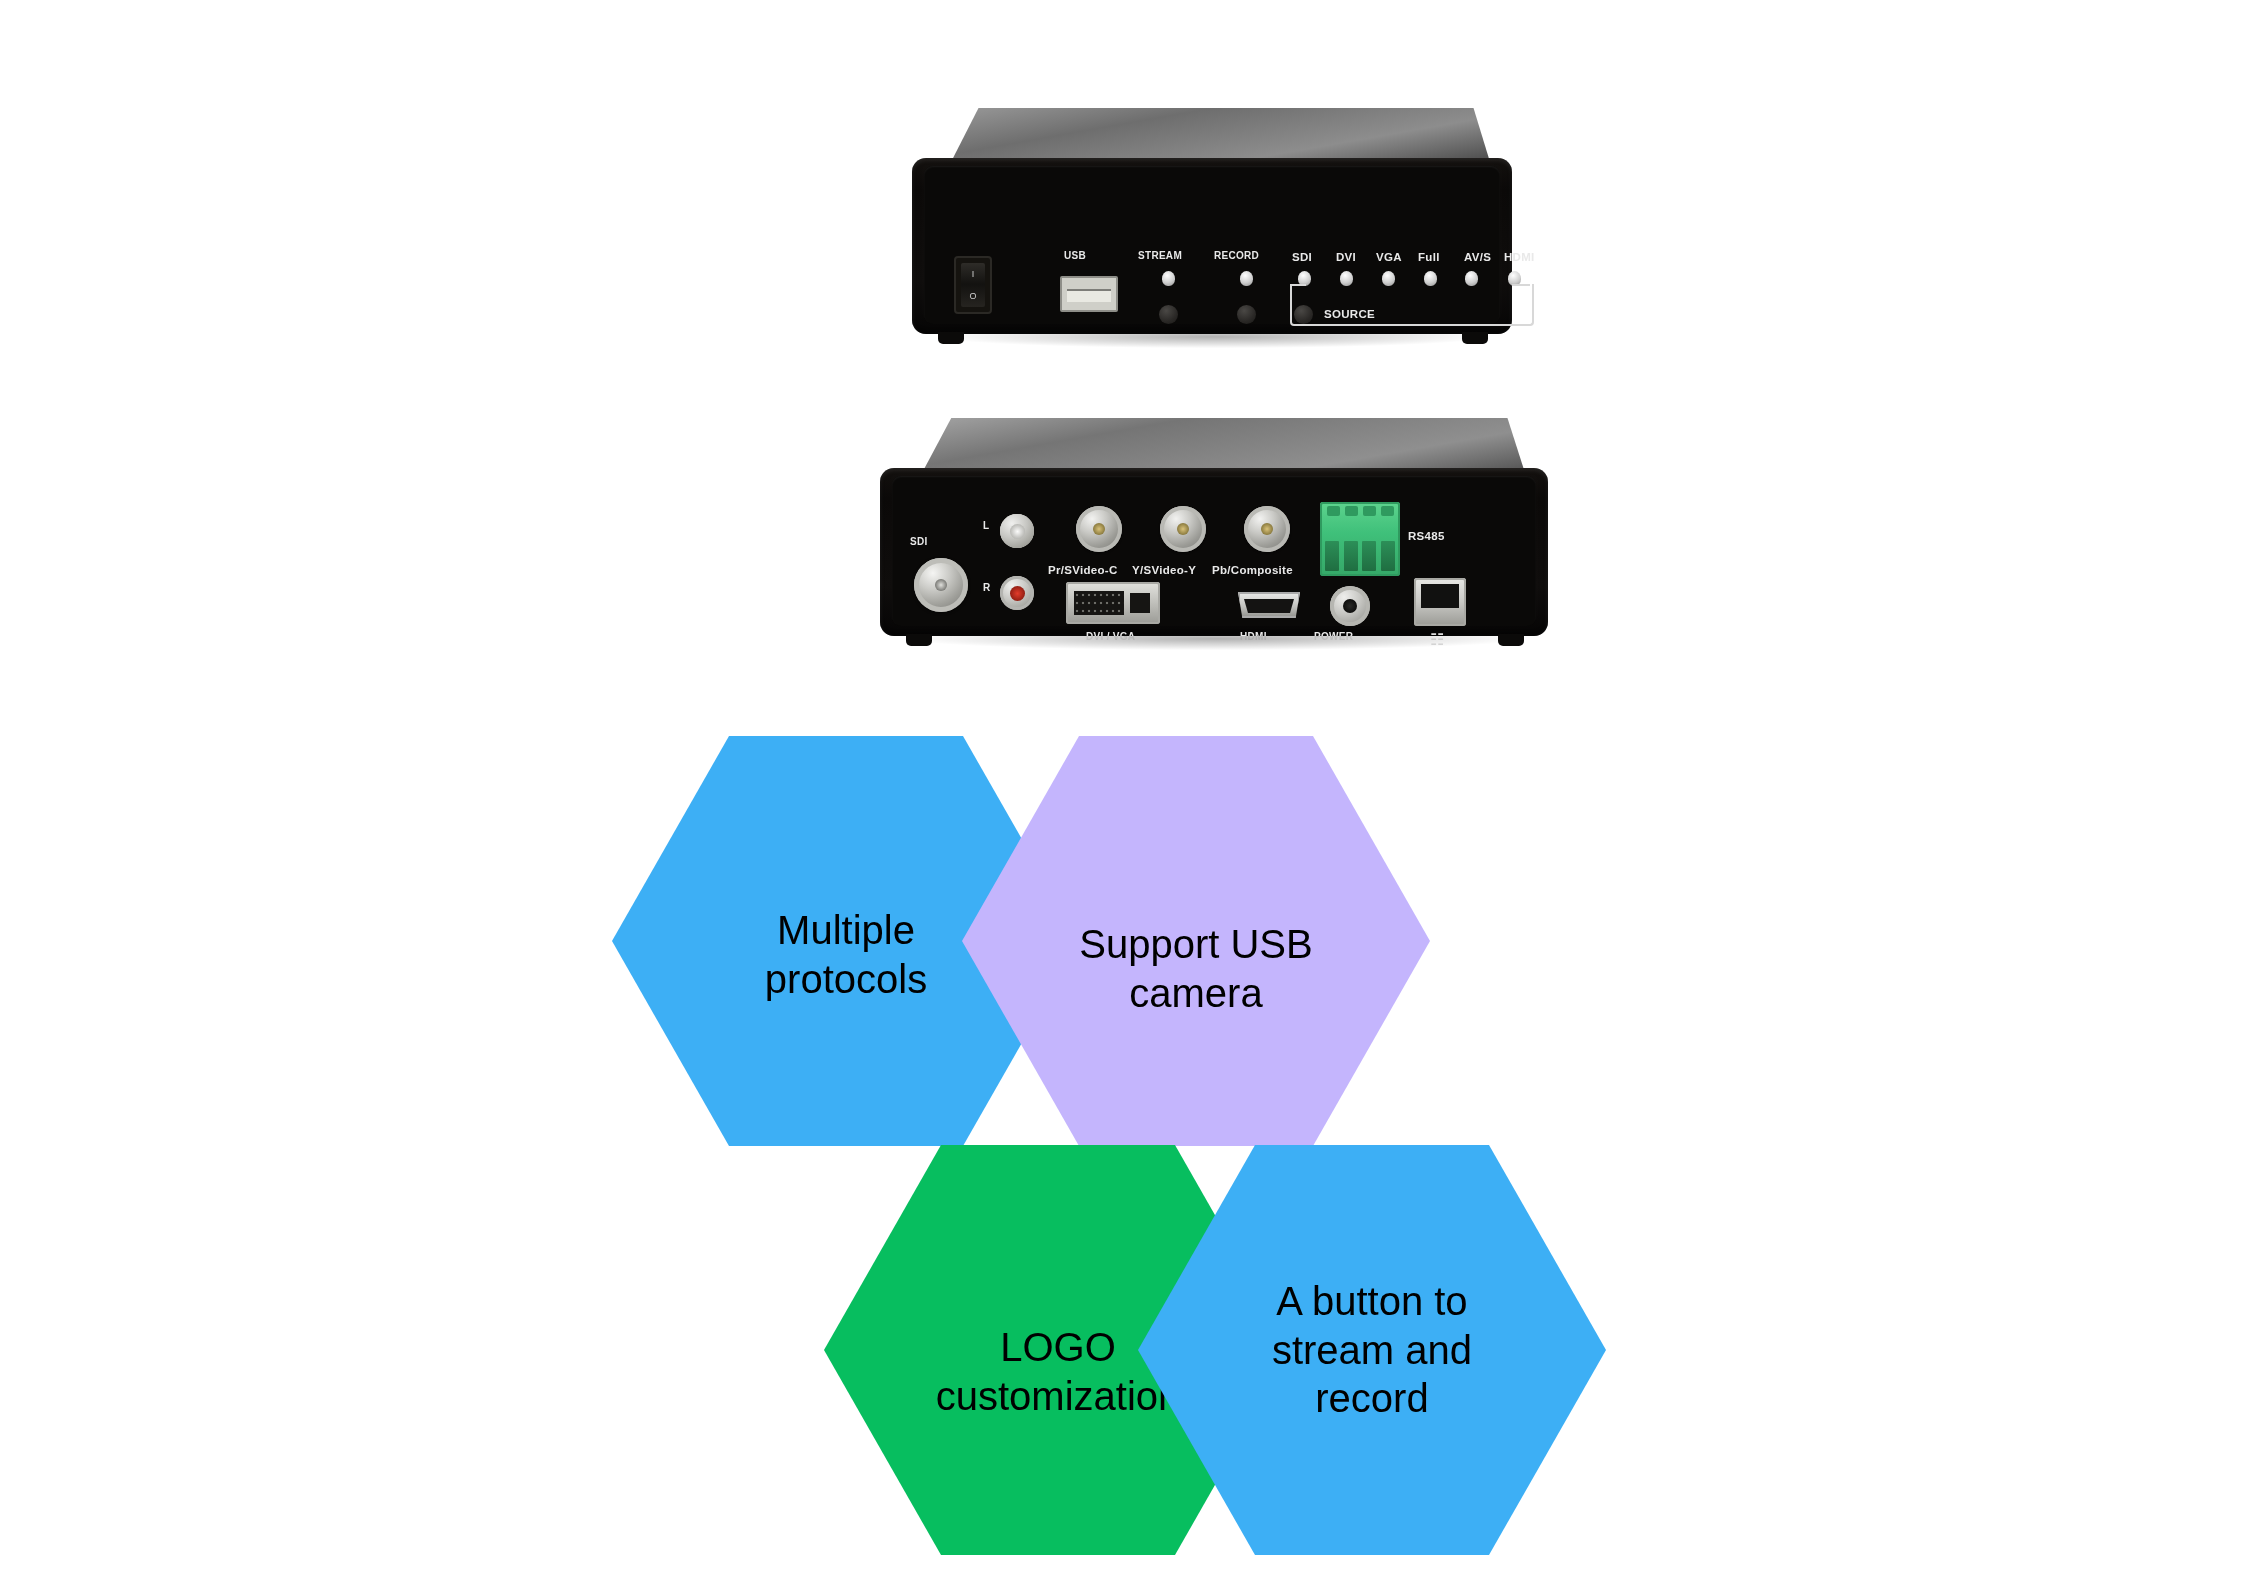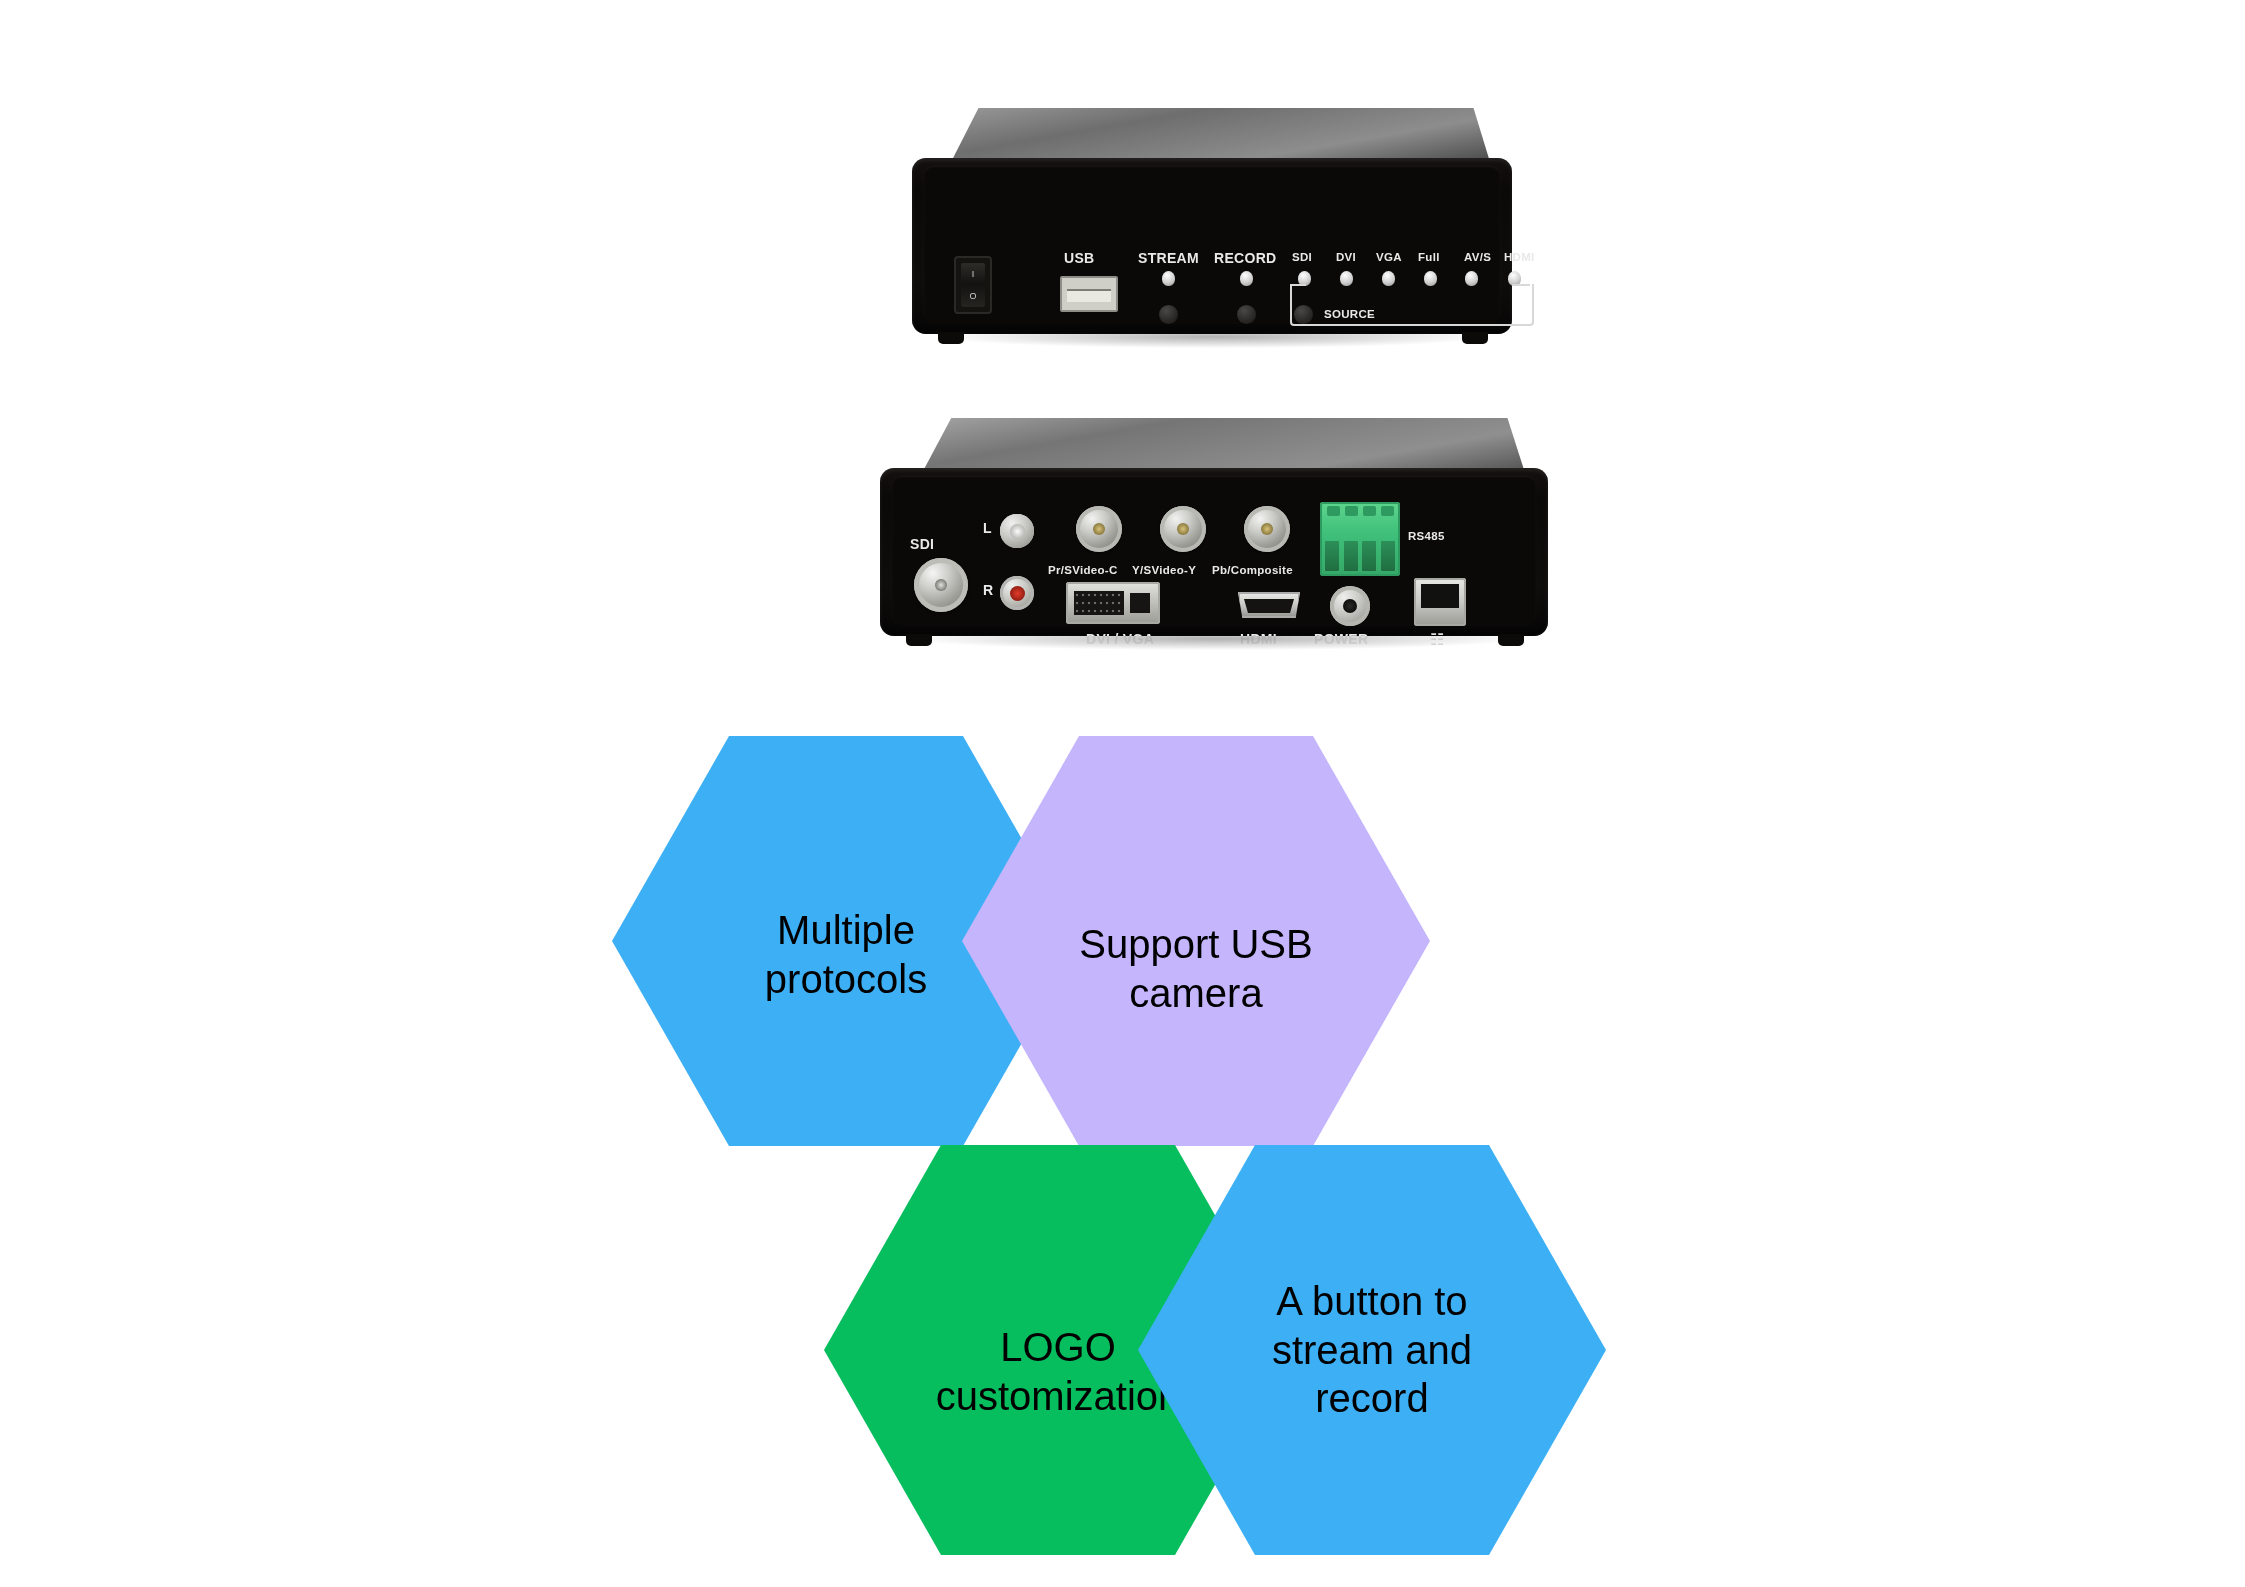--- a/index.html
+++ b/index.html
@@ -92,21 +92,21 @@
     background: #0b0a09;
     border-radius: 0 0 5px 5px;
   }
   .dev-foot.l { left: 26px; }
   .dev-foot.r { right: 24px; }
 
   
   .panel-label {
     position: absolute;
     color: #e9e9e9;
-    font-size: 14px;
+    font-size: 10px;
     font-weight: bold;
     letter-spacing: 0.3px;
     white-space: nowrap;
     font-family: "Liberation Sans", sans-serif;
   }
   .panel-label.sm { font-size: 11.5px; }
 
   .power-switch {
     position: absolute;
     left: 42px;

